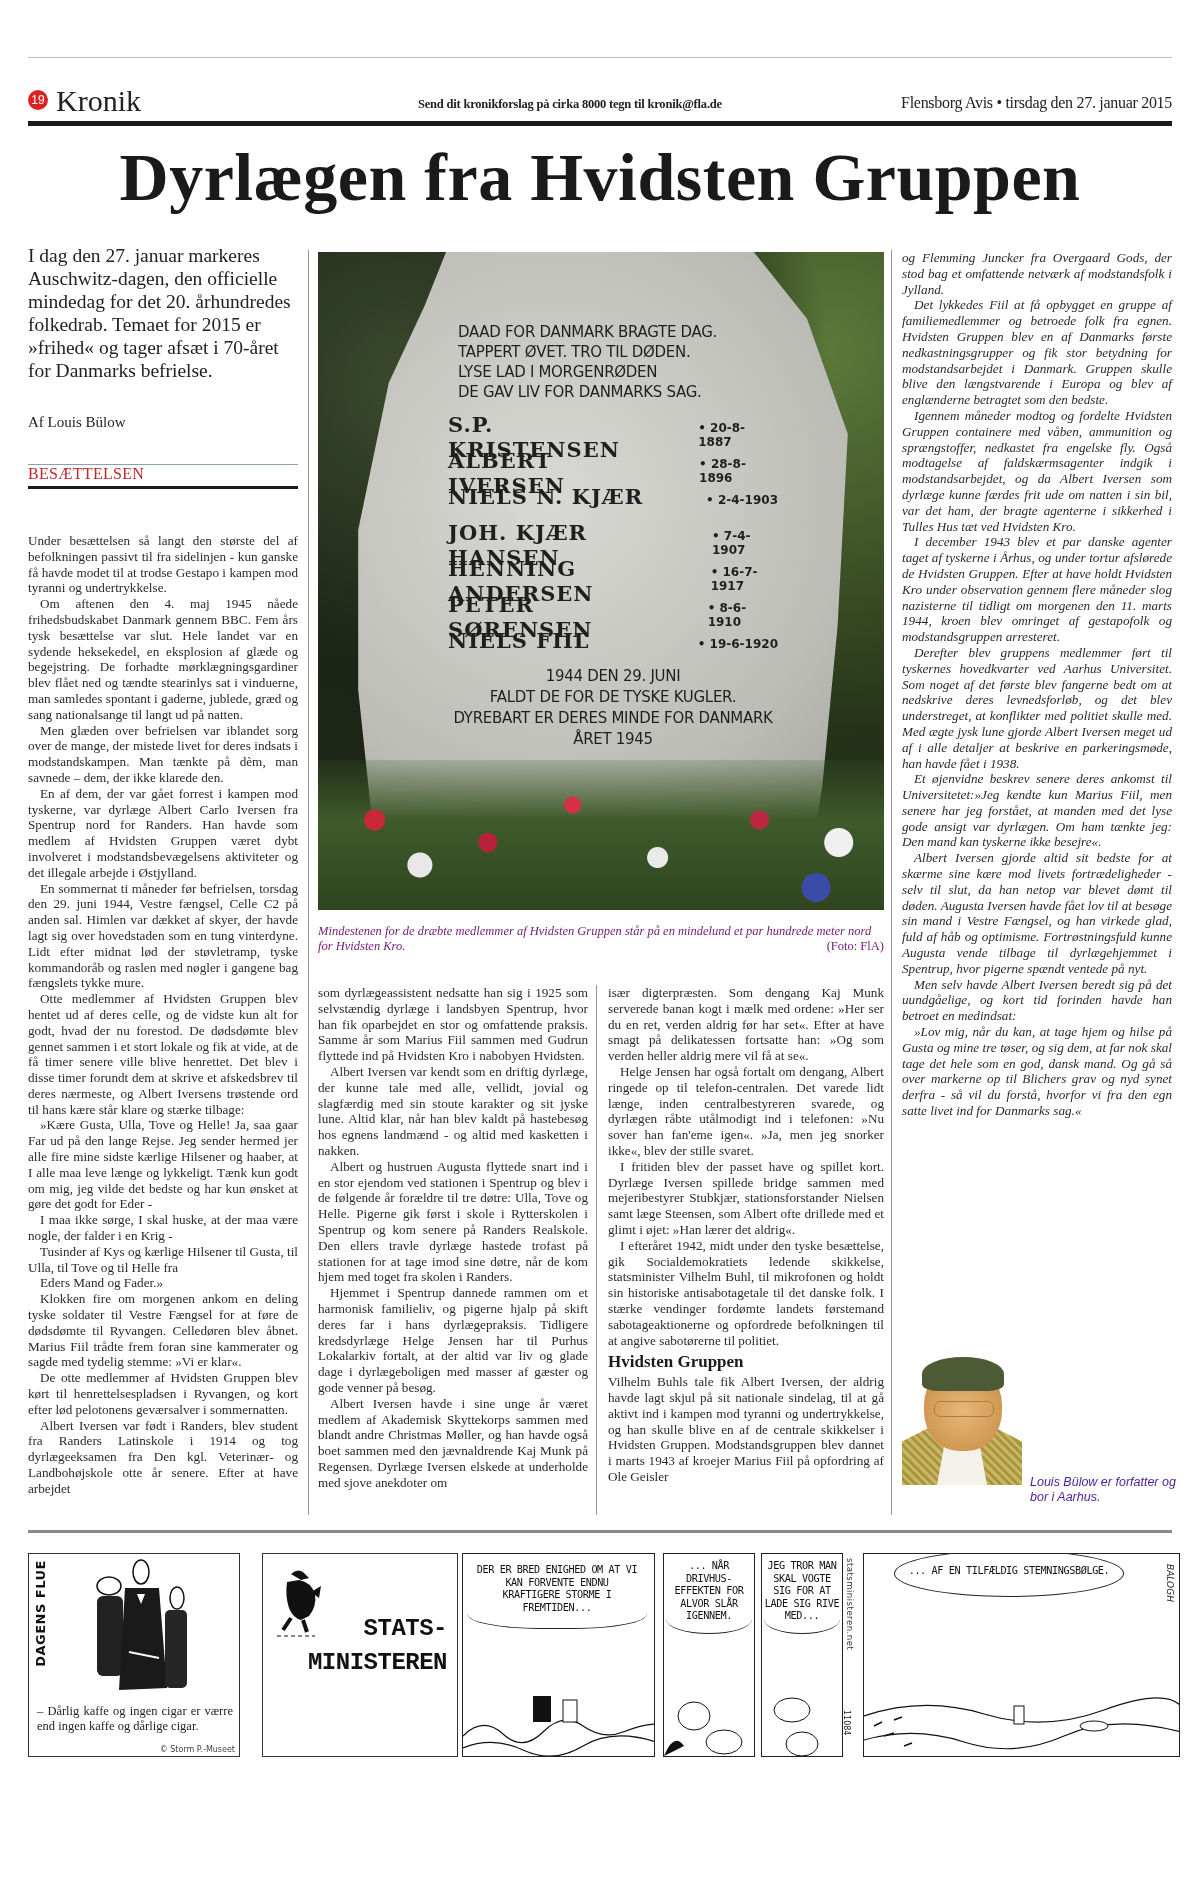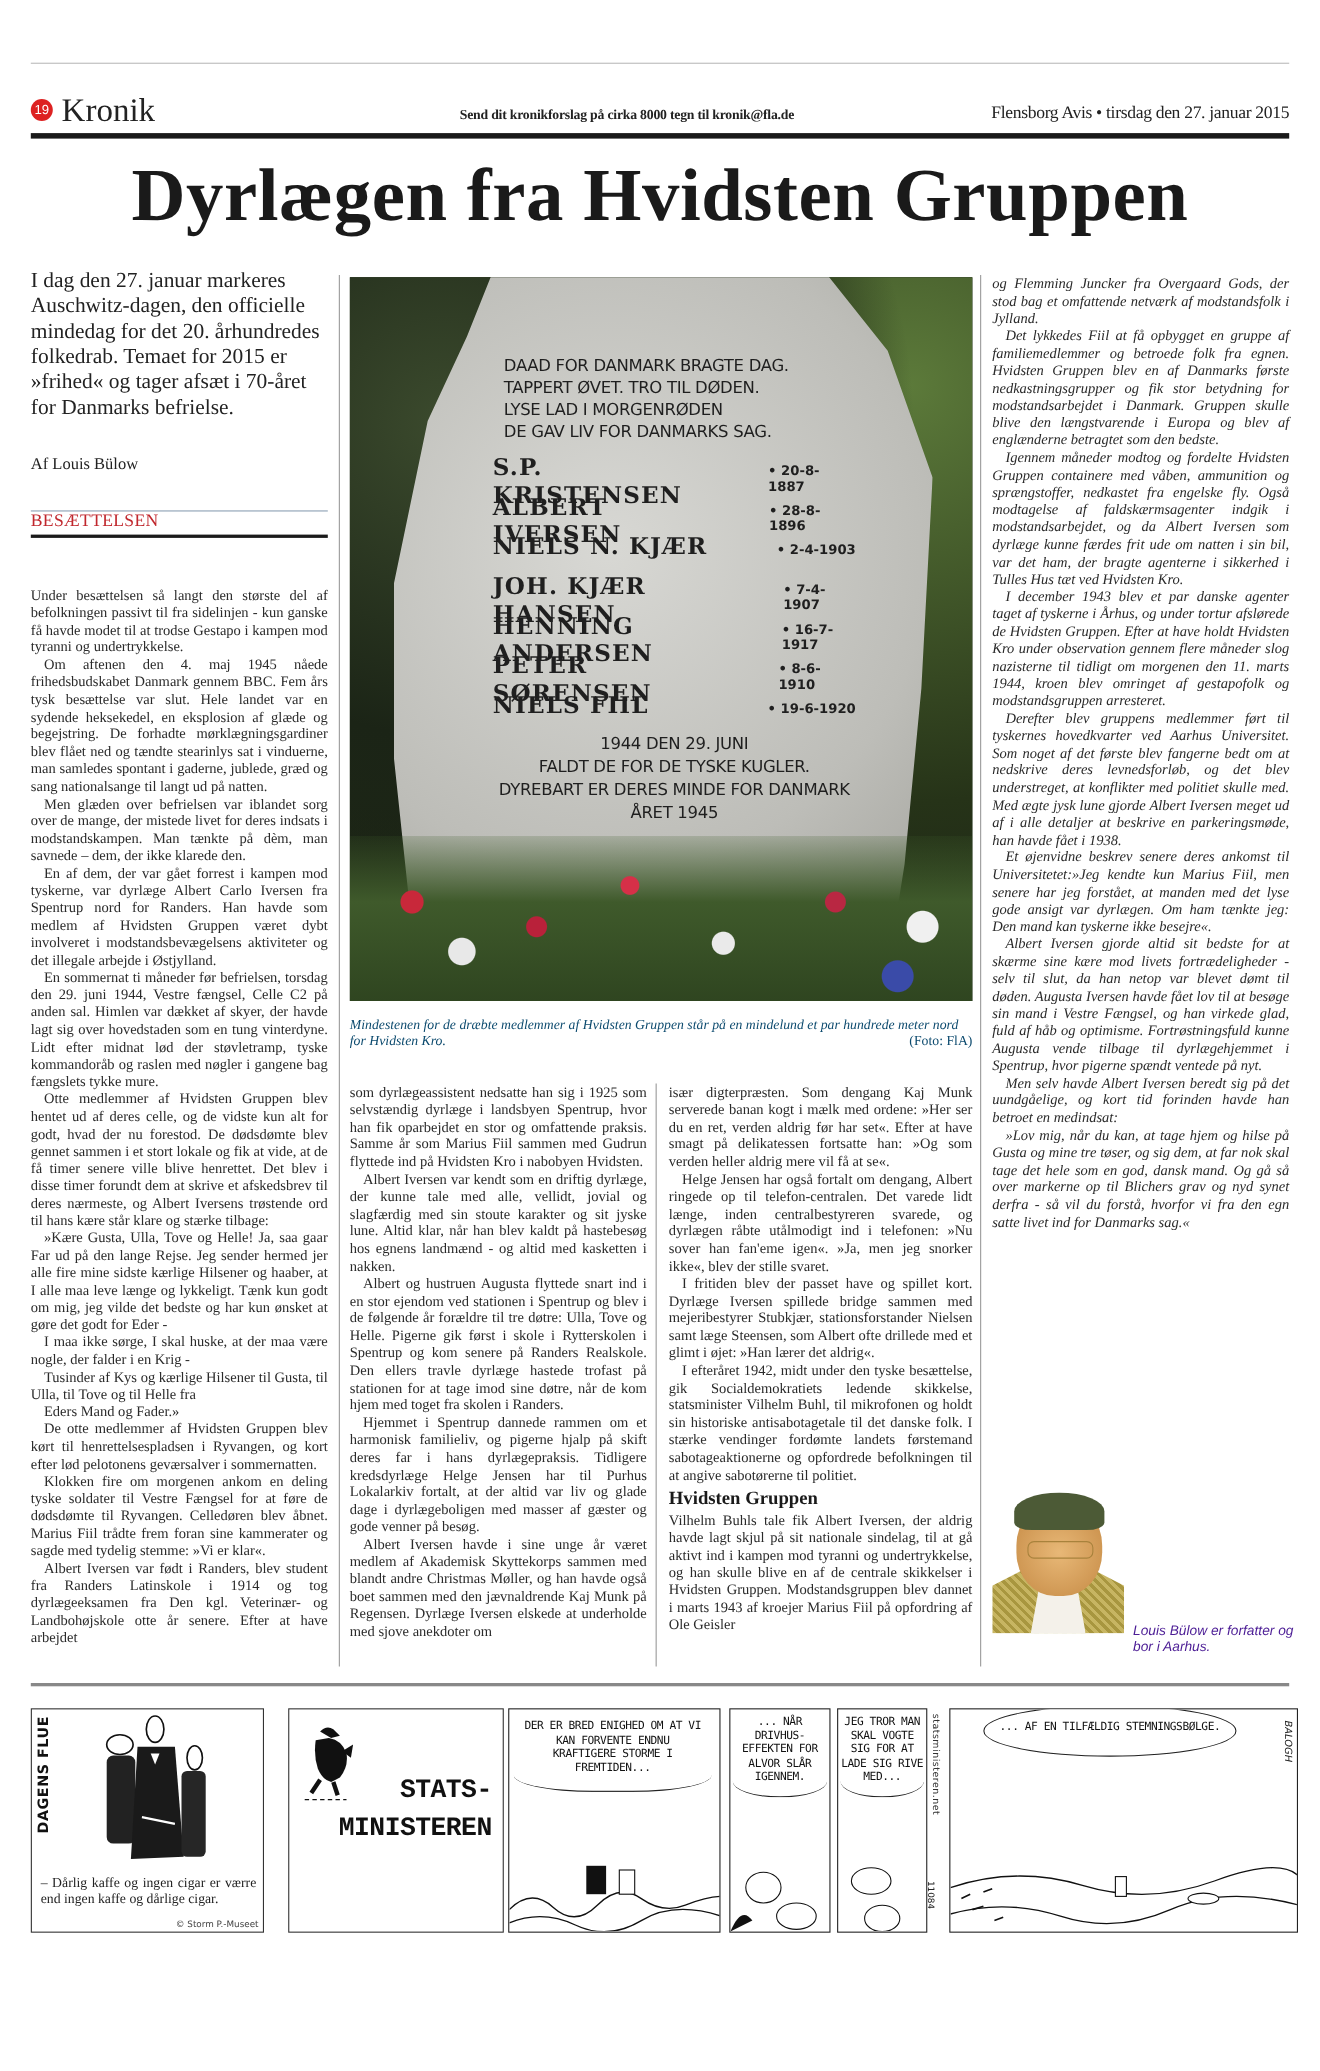--- a/index.html
+++ b/index.html
@@ -51,21 +51,21 @@
   .flowers { position: absolute; left: 0; right: 0; bottom: 0; height: 150px; background:
       radial-gradient(circle at 10% 40%, #c8283a 0 10px, transparent 11px),
       radial-gradient(circle at 18% 70%, #e8e8e8 0 12px, transparent 13px),
       radial-gradient(circle at 30% 55%, #b9213a 0 9px, transparent 10px),
       radial-gradient(circle at 45% 30%, #d63048 0 8px, transparent 9px),
       radial-gradient(circle at 60% 65%, #eaeaea 0 10px, transparent 11px),
       radial-gradient(circle at 78% 40%, #b92742 0 9px, transparent 10px),
       radial-gradient(circle at 92% 55%, #f0f0f0 0 14px, transparent 15px),
       radial-gradient(circle at 88% 85%, #3a4ba8 0 14px, transparent 15px),
       linear-gradient(180deg, rgba(60,90,40,0.2), #3f5a2b 40%, #2f4520); }
-  .caption { position: absolute; left: 318px; top: 924px; width: 566px; font-family: "Liberation Serif", serif; font-style: italic; font-size: 12.5px; line-height: 15px; color: #0c4a6e; }
+  .caption { position: absolute; left: 318px; top: 924px; width: 566px; font-family: "Liberation Serif", serif; font-style: italic; font-size: 12.5px; line-height: 15px; color: #701a75; }
   .photo-credit { position: absolute; right: 0; bottom: 0; font-style: normal; }
 
   .author-photo { position: absolute; left: 902px; top: 1345px; width: 120px; height: 140px; background: #fff; overflow: hidden; }
   .ap-jacket { position: absolute; left: 0; bottom: 0; width: 120px; height: 62px; background: repeating-linear-gradient(45deg, #c7b562 0 3px, #a8963f 3px 6px); clip-path: polygon(0 30%, 30% 0, 70% 0, 100% 30%, 100% 100%, 0 100%); }
   .ap-shirt { position: absolute; left: 35px; bottom: 0; width: 50px; height: 55px; background: #f4f1ea; clip-path: polygon(20% 0, 80% 0, 100% 100%, 0 100%); }
   .ap-head { position: absolute; left: 22px; top: 18px; width: 78px; height: 88px; border-radius: 48% 48% 45% 45%; background: radial-gradient(circle at 50% 55%, #e8b877, #c98f4a 80%); }
   .ap-hair { position: absolute; left: 20px; top: 12px; width: 82px; height: 34px; border-radius: 50% 50% 20% 20%; background: #4c5a36; }
   .ap-glasses { position: absolute; left: 32px; top: 56px; width: 60px; height: 16px; border: 1.5px solid #a8823c; border-radius: 6px; }
   .author-caption { position: absolute; left: 1030px; top: 1475px; width: 150px; font-family: Liberation Sans, sans-serif; font-style: italic; font-size: 12.5px; line-height: 15px; color: #4c1d95; }
 
@@ -123,22 +123,22 @@
   <p class="noindent">Under besættelsen så langt den største del af befolkningen passivt til fra sidelinjen - kun ganske få havde modet til at trodse Gestapo i kampen mod tyranni og undertrykkelse.</p>
   <p>Om aftenen den 4. maj 1945 nåede frihedsbudskabet Danmark gennem BBC. Fem års tysk besættelse var slut. Hele landet var en sydende heksekedel, en eksplosion af glæde og begejstring. De forhadte mørklægningsgardiner blev flået ned og tændte stearinlys sat i vinduerne, man samledes spontant i gaderne, jublede, græd og sang nationalsange til langt ud på natten.</p>
   <p>Men glæden over befrielsen var iblandet sorg over de mange, der mistede livet for deres indsats i modstandskampen. Man tænkte på dèm, man savnede – dem, der ikke klarede den.</p>
   <p>En af dem, der var gået forrest i kampen mod tyskerne, var dyrlæge Albert Carlo Iversen fra Spentrup nord for Randers. Han havde som medlem af Hvidsten Gruppen været dybt involveret i modstandsbevægelsens aktiviteter og det illegale arbejde i Østjylland.</p>
   <p>En sommernat ti måneder før befrielsen, torsdag den 29. juni 1944, Vestre fængsel, Celle C2 på anden sal. Himlen var dækket af skyer, der havde lagt sig over hovedstaden som en tung vinterdyne. Lidt efter midnat lød der støvletramp, tyske kommandoråb og raslen med nøgler i gangene bag fængslets tykke mure.</p>
   <p>Otte medlemmer af Hvidsten Gruppen blev hentet ud af deres celle, og de vidste kun alt for godt, hvad der nu forestod. De dødsdømte blev gennet sammen i et stort lokale og fik at vide, at de få timer senere ville blive henrettet. Det blev i disse timer forundt dem at skrive et afskedsbrev til deres nærmeste, og Albert Iversens trøstende ord til hans kære står klare og stærke tilbage:</p>
   <p>»Kære Gusta, Ulla, Tove og Helle! Ja, saa gaar Far ud på den lange Rejse. Jeg sender hermed jer alle fire mine sidste kærlige Hilsener og haaber, at I alle maa leve længe og lykkeligt. Tænk kun godt om mig, jeg vilde det bedste og har kun ønsket at gøre det godt for Eder -</p>
   <p>I maa ikke sørge, I skal huske, at der maa være nogle, der falder i en Krig -</p>
   <p>Tusinder af Kys og kærlige Hilsener til Gusta, til Ulla, til Tove og til Helle fra</p>
   <p>Eders Mand og Fader.»</p>
+  <p>Klokken fire om morgenen ankom en deling tyske soldater til Vestre Fængsel for at føre de dødsdømte til Ryvangen. Celledøren blev åbnet. Marius Fiil trådte frem foran sine kammerater og sagde med tydelig stemme: »Vi er klar«.</p>
   <p>De otte medlemmer af Hvidsten Gruppen blev kørt til henrettelsespladsen i Ryvangen, og kort efter lød pelotonens geværsalver i sommernatten.</p>
-  <p>Klokken fire om morgenen ankom en deling tyske soldater til Vestre Fængsel for at føre de dødsdømte til Ryvangen. Celledøren blev åbnet. Marius Fiil trådte frem foran sine kammerater og sagde med tydelig stemme: »Vi er klar«.</p>
   <p>Albert Iversen var født i Randers, blev student fra Randers Latinskole i 1914 og tog dyrlægeeksamen fra Den kgl. Veterinær- og Landbohøjskole otte år senere. Efter at have arbejdet</p>
 </div>
 
 <div class="vrule" style="left:308px; top:250px; height:1265px;"></div>
 <div class="vrule" style="left:596px; top:985px; height:530px;"></div>
 <div class="vrule" style="left:891px; top:250px; height:1265px;"></div>
 
 <div class="photo">
   <div class="bg-left"></div>
   <div class="stone"></div>

